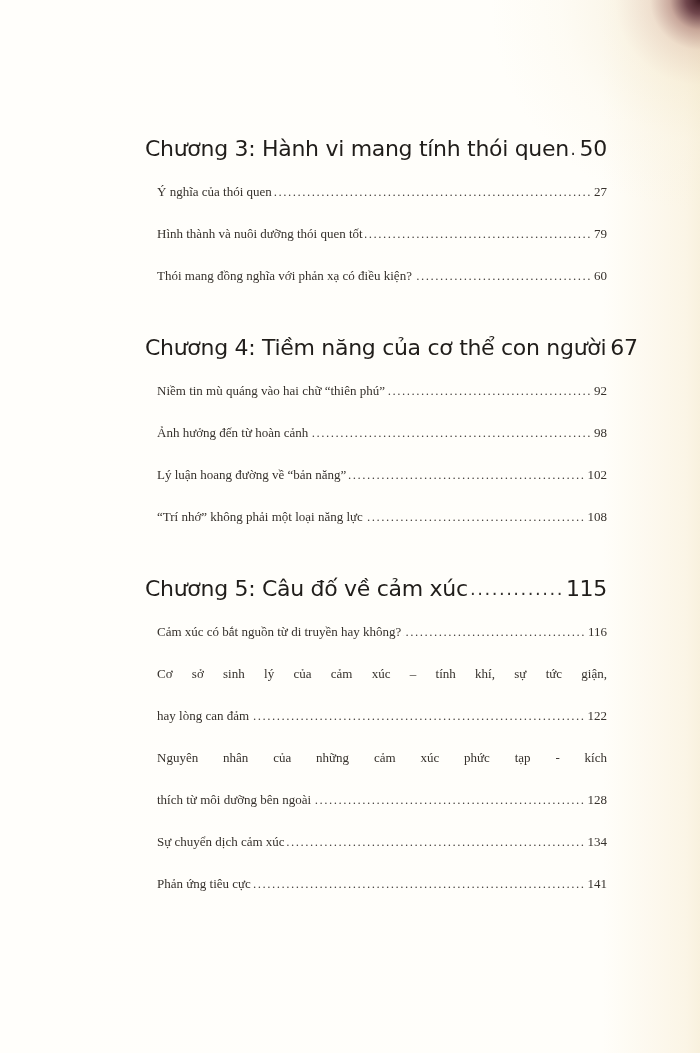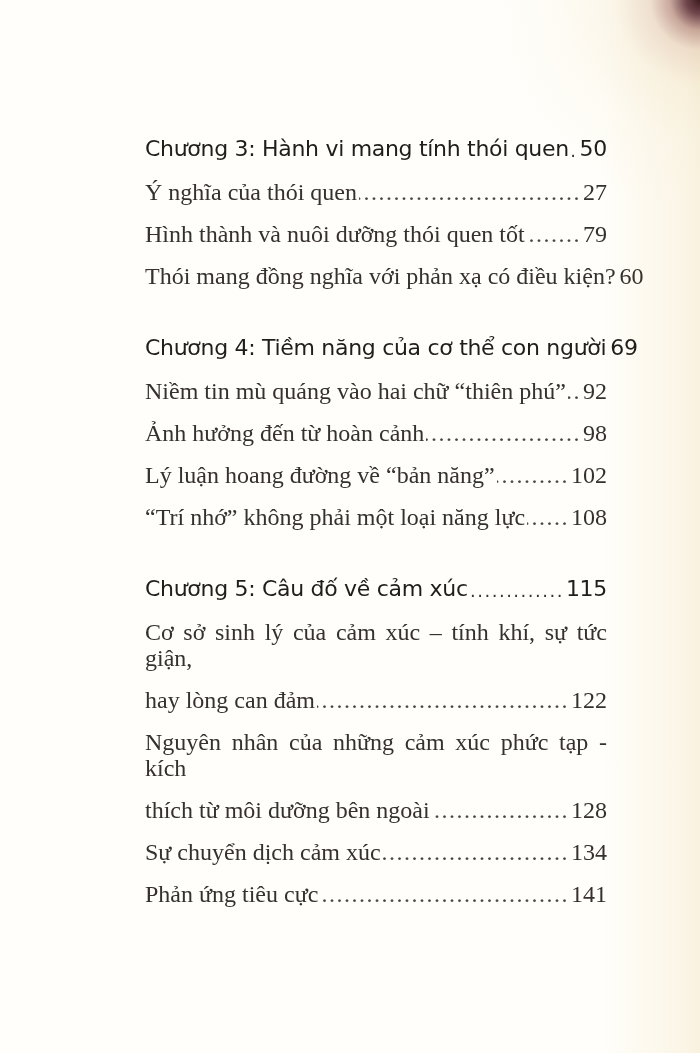--- a/index.html
+++ b/index.html
@@ -18,40 +18,41 @@
     overflow:hidden;
   }
 
   .toc {
     position:absolute;
     left:145px; top:136px;
     width:462px;
     color:#36312c;
   }
 
-  .row { display:flex; align-items:flex-end; }
+  .row { display:flex; align-items:center; }
 
   .heading {
     font-family:"DejaVu Sans", sans-serif;
     font-size:22px;
     letter-spacing:-0.3px;
     color:#201d1a;
     margin-bottom:18px;
   }
   .heading .h-text { white-space:nowrap; }
   .heading .h-page { font-family:"DejaVu Sans", sans-serif; }
 
   .section { margin:0; }
   .section + .section { margin-top:46px; }
 
   .entry {
-    font-size:24px;
+    font-size:13px;
     line-height:26px;
     margin-bottom:16px;
     color:#36312c;
+    margin-left:12px;
   }
   .entry:last-child { margin-bottom:0; }
   .e-text { white-space:nowrap; }
 
   .leader {
     flex:1 1 auto;
     min-width:0;
     overflow:hidden;
     white-space:nowrap;
     direction:rtl;
@@ -97,21 +98,21 @@
         <span class="e-text">Thói mang đồng nghĩa với phản xạ có điều kiện?</span>
         <span class="leader"></span>
         <span class="e-page">60</span>
       </div>
     </section>
 
     <section class="section">
       <div class="heading row">
         <span class="h-text">Chương 4: Tiềm năng của cơ thể con người</span>
         <span class="leader h-leader"></span>
-        <span class="h-page">69</span>
+        <span class="h-page">67</span>
       </div>
       <div class="entry row">
         <span class="e-text">Niềm tin mù quáng vào hai chữ “thiên phú”</span>
         <span class="leader"></span>
         <span class="e-page">92</span>
       </div>
       <div class="entry row">
         <span class="e-text">Ảnh hưởng đến từ hoàn cảnh</span>
         <span class="leader"></span>
         <span class="e-page">98</span>
@@ -126,20 +127,25 @@
         <span class="leader"></span>
         <span class="e-page">108</span>
       </div>
     </section>
 
     <section class="section">
       <div class="heading row">
         <span class="h-text">Chương 5: Câu đố về cảm xúc</span>
         <span class="leader h-leader"></span>
         <span class="h-page">115</span>
+      </div>
+      <div class="entry row">
+        <span class="e-text">Cảm xúc có bắt nguồn từ di truyền hay không?</span>
+        <span class="leader"></span>
+        <span class="e-page">116</span>
       </div>
       <div class="entry multi">
         <div class="wrap-line">Cơ sở sinh lý của cảm xúc – tính khí, sự tức giận,</div>
         <div class="row">
           <span class="e-text">hay lòng can đảm</span>
           <span class="leader"></span>
           <span class="e-page">122</span>
         </div>
       </div>
       <div class="entry multi">

